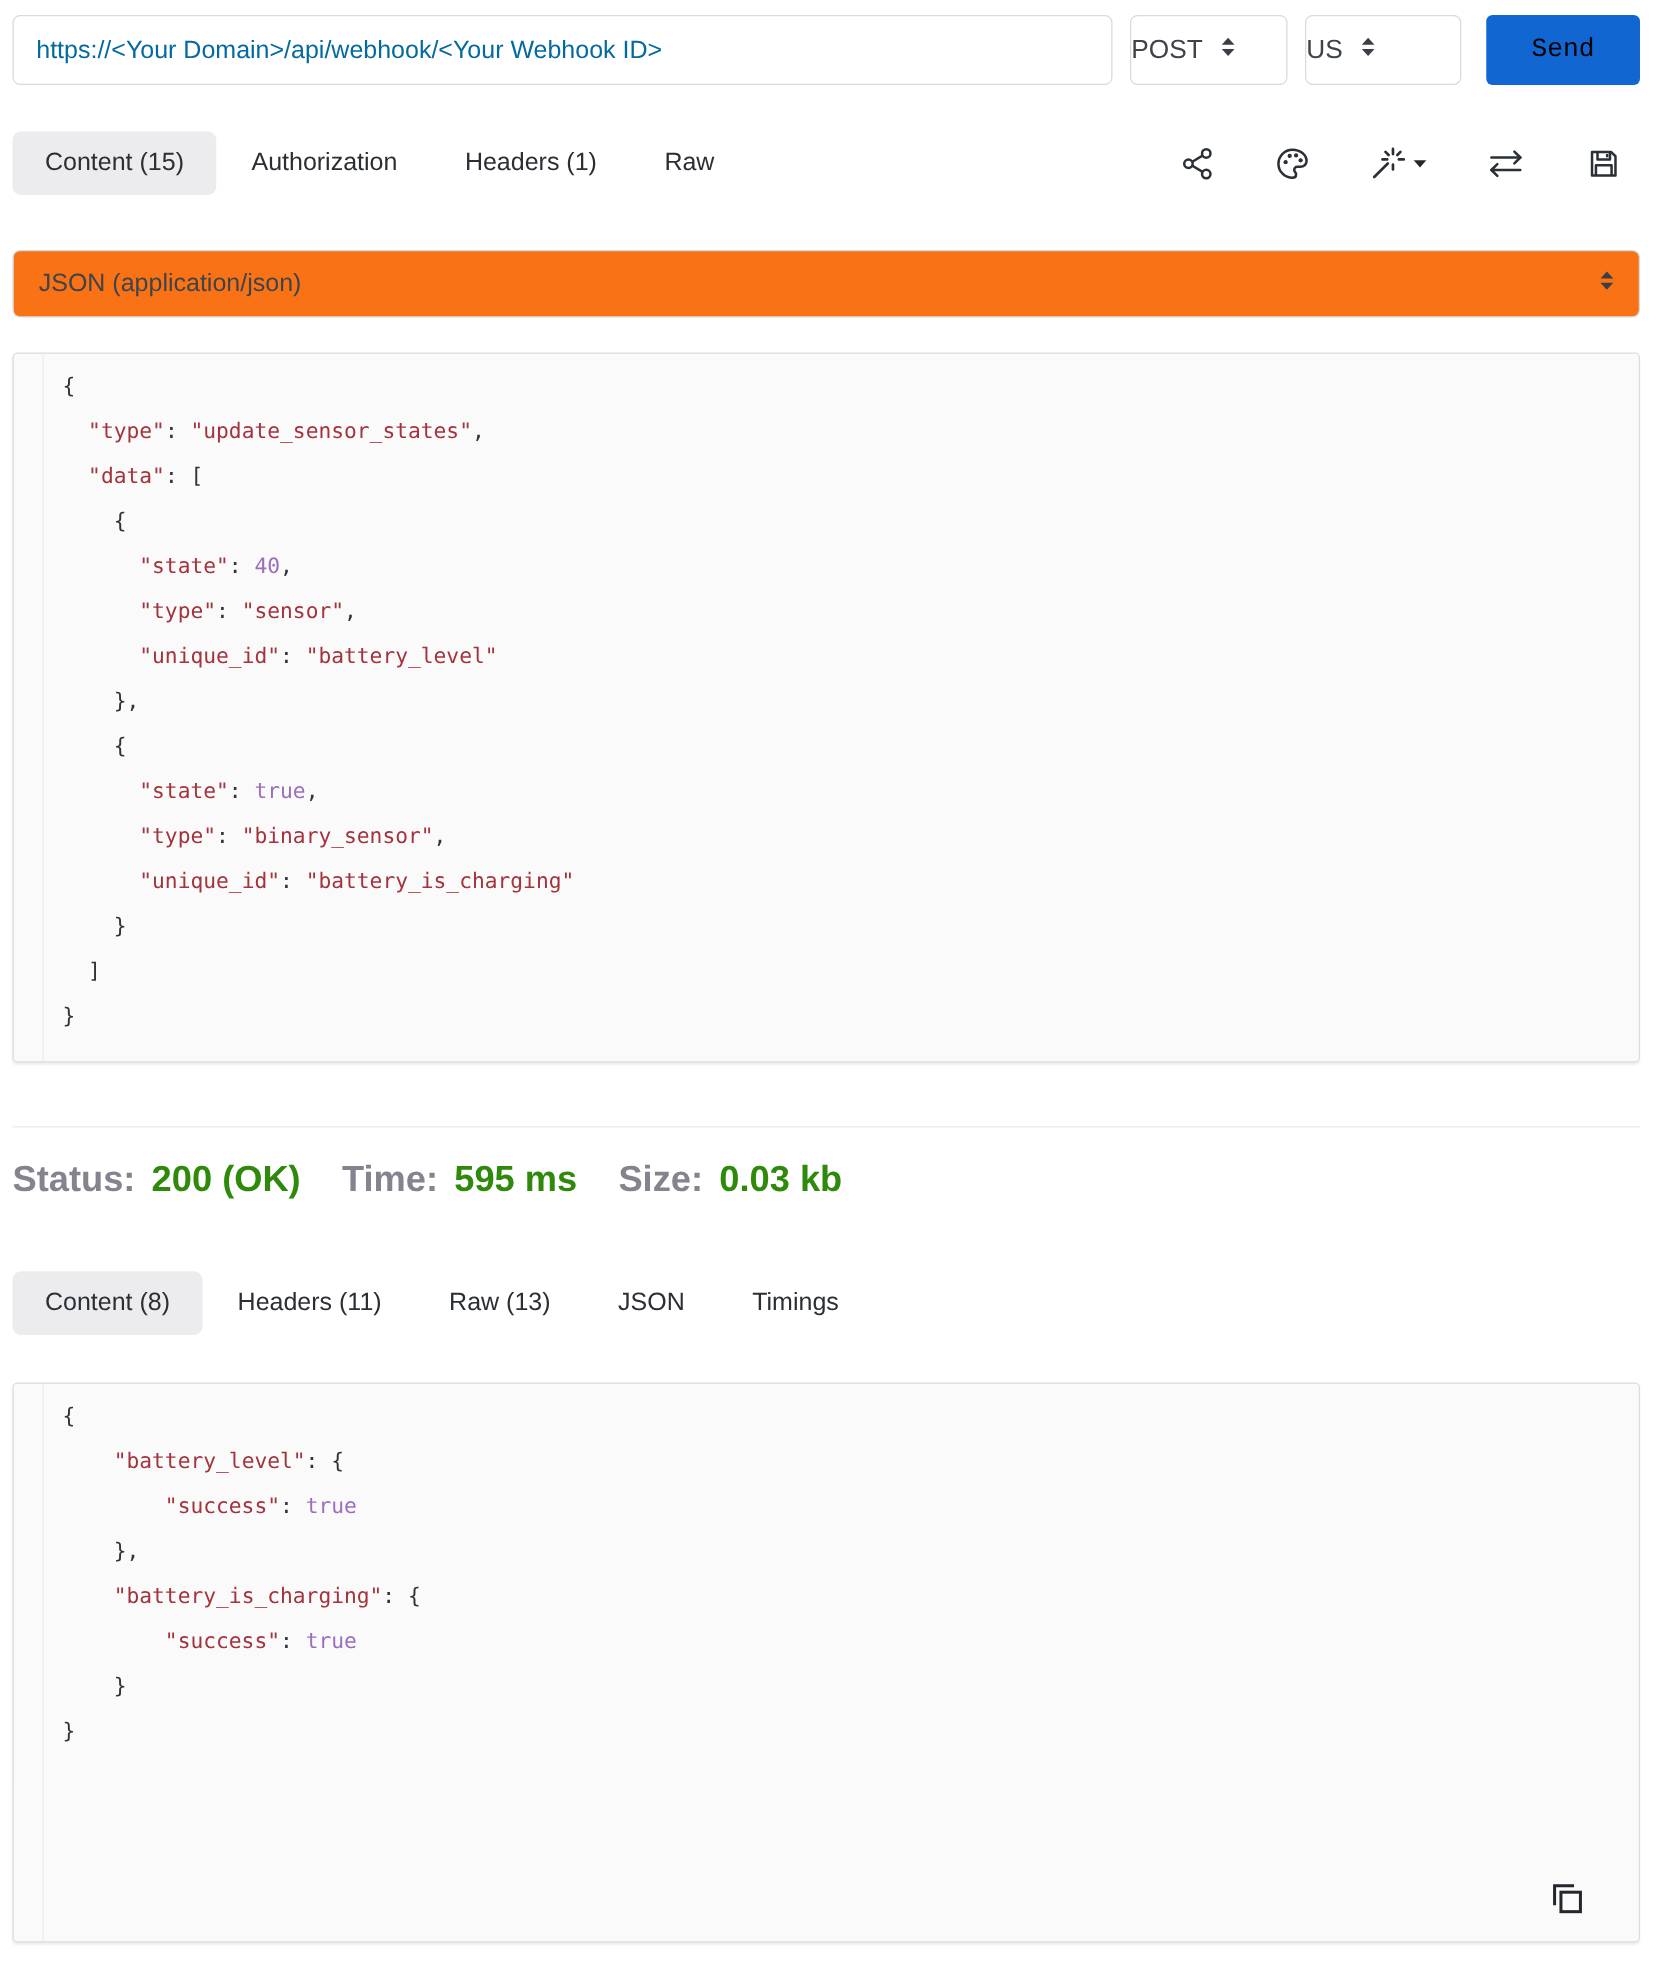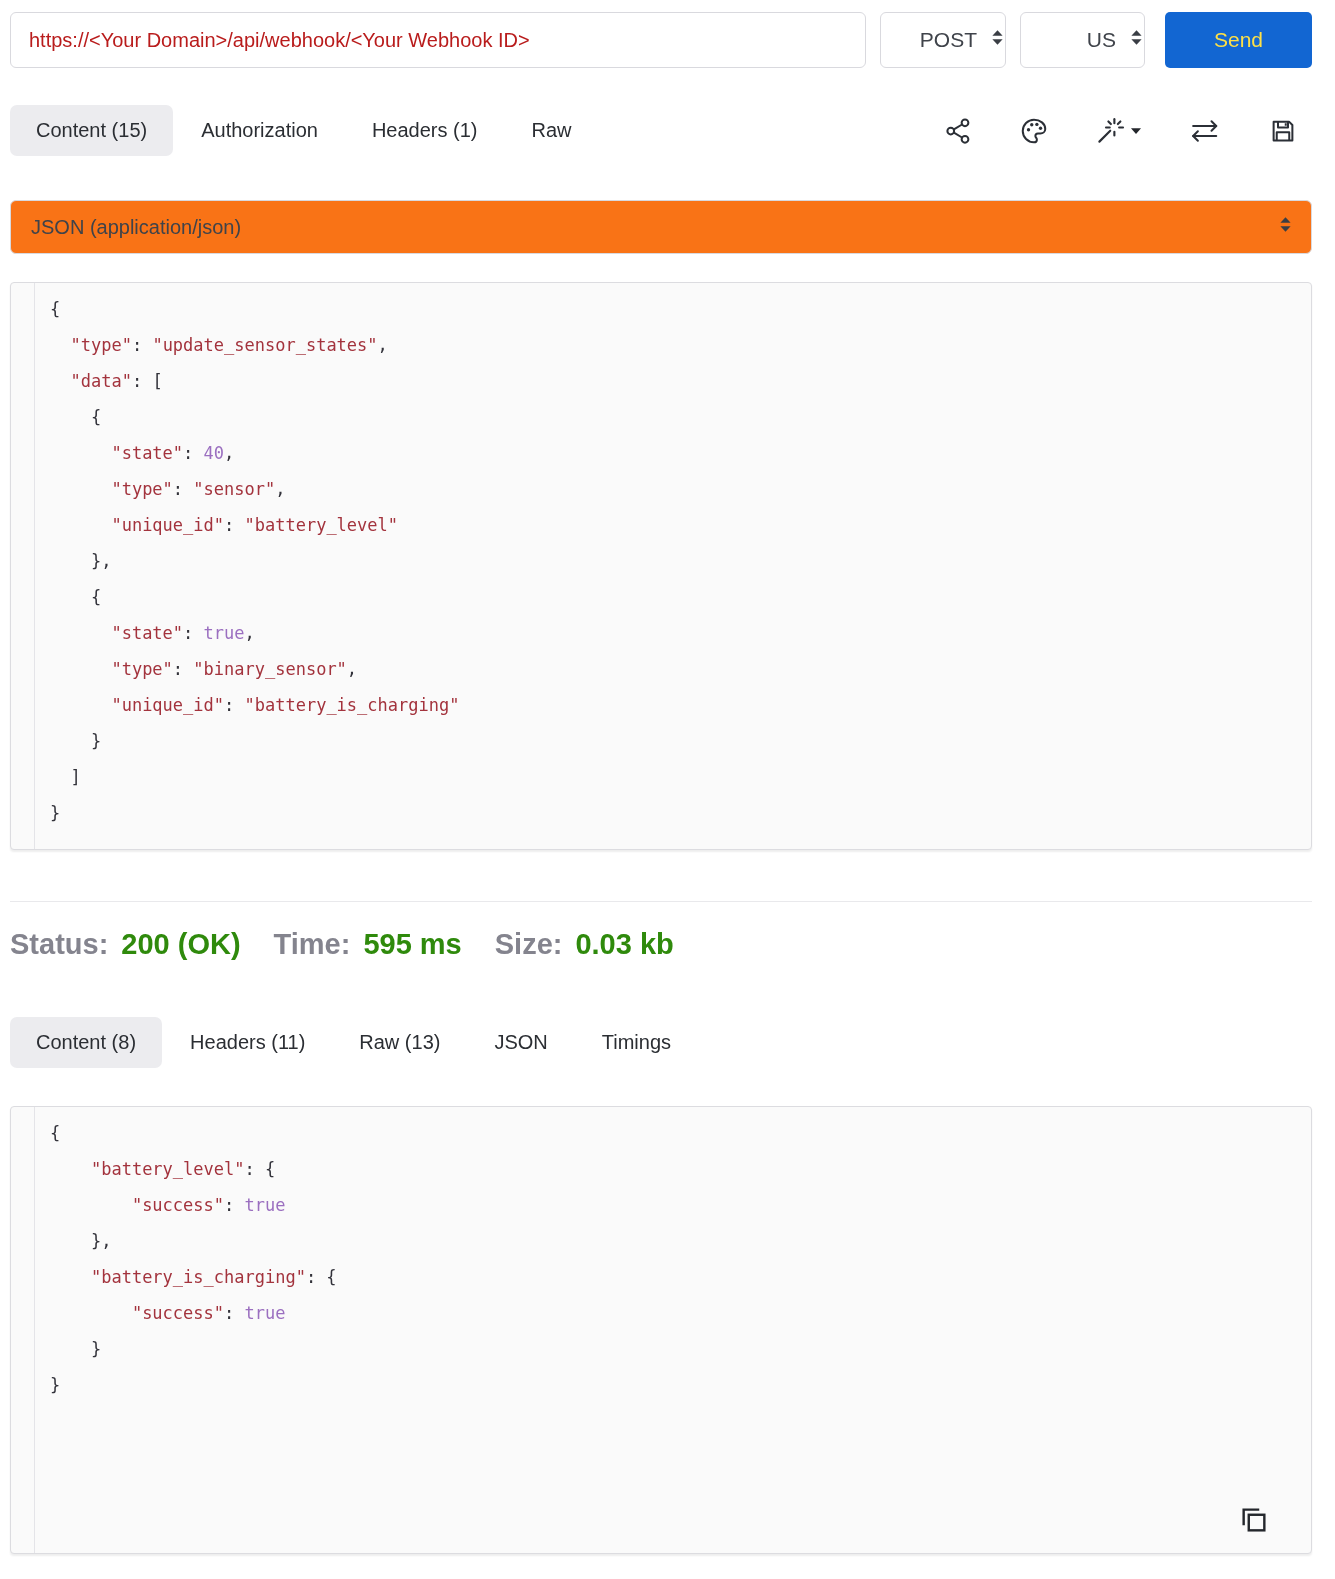--- a/index.html
+++ b/index.html
@@ -21,35 +21,35 @@
     font-family:"Liberation Sans", sans-serif;
     color:#3c4043;
     overflow:hidden;
   }
   .page{padding:12px 23px 0 10px;}
 
   
   .url-row{display:flex;gap:14px;height:56px;align-items:stretch;}
   .url-input{
     flex:1;border:1px solid var(--border);border-radius:6px;
-    font-size:20px;color:#b91c1c;padding:0 18px;
+    font-size:20px;color:#0369a1;padding:0 18px;
     font-family:"Liberation Sans", sans-serif;
     outline:none;background:#fff;min-width:0;
   }
   .select{
     border:1px solid var(--border);border-radius:6px;background:#fff;
-    display:flex;align-items:center;justify-content:flex-end;gap:13px;
+    display:flex;align-items:center;justify-content:flex-start;gap:13px;
     font-size:21px;color:#3f434a;cursor:pointer;
   }
   .select.method{width:126px;}
   .select.region{width:125px;margin-right:6px;}
   .send-btn{
-    width:147px;border:none;border-radius:5px;
-    background:var(--accent);color:#fde047;font-size:21px;
-    font-family:Liberation Sans, sans-serif;cursor:pointer;
+    width:123px;border:none;border-radius:5px;
+    background:var(--accent);color:#000000;font-size:21px;
+    font-family:Liberation Mono, monospace;cursor:pointer;
   }
 
   
   .tabs-row{margin-top:37px;display:flex;justify-content:space-between;align-items:center;}
   .tabs{display:flex;gap:2px;text-align:right;}
   .tab{
     padding:14px 26px;font-size:20px;color:#2b2e33;border-radius:7px;
     cursor:pointer;white-space:nowrap;
   }
   .tab.active{background:var(--active-tab-bg);}

